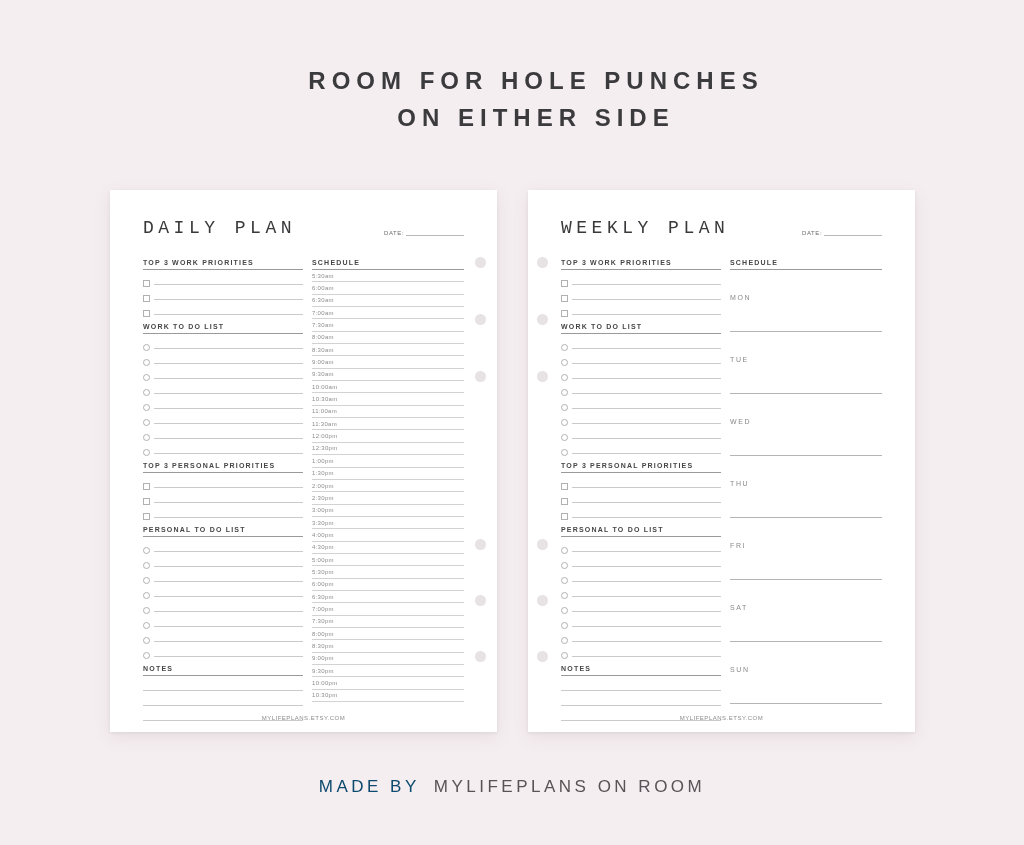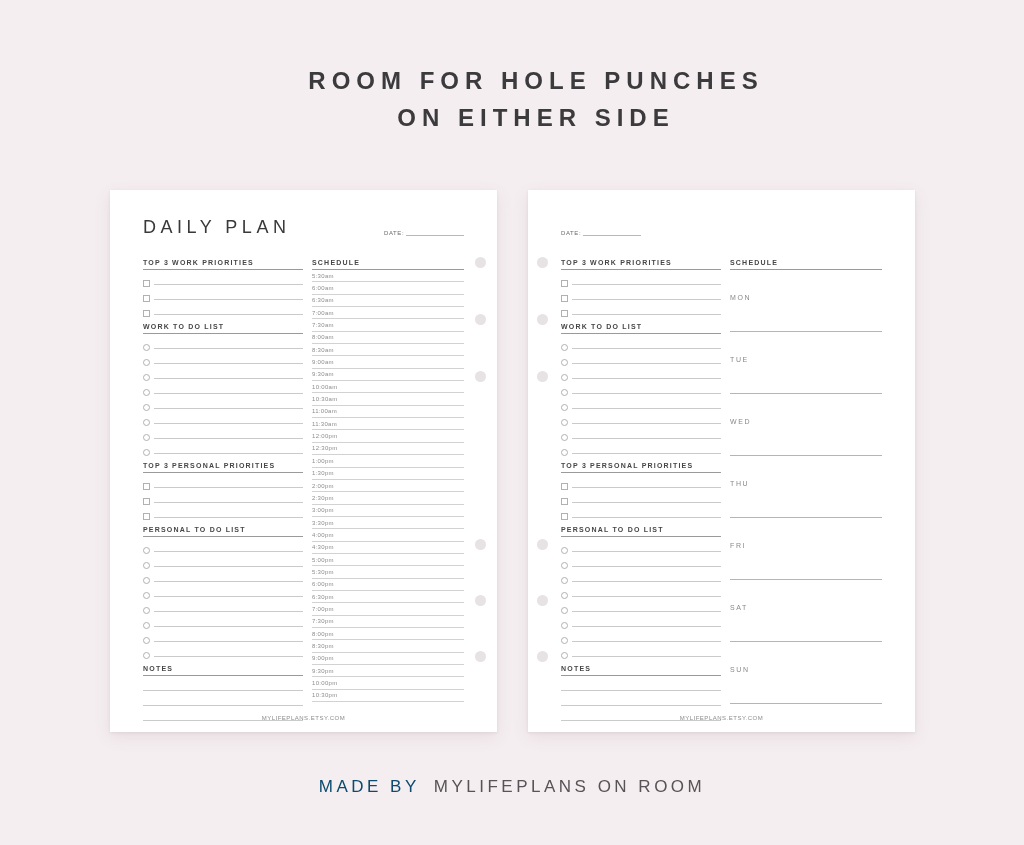--- a/index.html
+++ b/index.html
@@ -32,20 +32,21 @@
   .page.daily  { left: 110px; }
   .page.weekly { left: 528px; }
   .page-inner { position: relative; width: 100%; height: 100%; padding: 26px 33px 0 33px; }
   .page-head { display: flex; justify-content: space-between; align-items: flex-end; height: 22px; }
   .plan-title {
     font-size: 18px;
     font-weight: 400;
     letter-spacing: 4.5px;
     color: #39383a;
     white-space: nowrap;
+    font-family: Liberation Mono, monospace;
   }
   .date-field { display: flex; align-items: flex-end; width: 80px; padding-bottom: 2px; }
   .date-label { font-size: 6px; letter-spacing: 0.6px; color: #6e6c6d; line-height: 6px; }
   .date-line  { flex: 1; border-bottom: 1px solid #b9b7b8; height: 6px; margin-left: 2px; }
   .page-body { display: flex; justify-content: space-between; margin-top: 21px; }
   .col-left  { width: 160px; }
   .col-right { width: 152px; }
   .section + .section { margin-top: 8px; }
   .sec-head {
     font-size: 7px;
@@ -369,20 +370,21 @@
   <div>
       <span class="hole"></span>
       <span class="hole"></span>
       <span class="hole"></span>
       <span class="hole"></span>
       <span class="hole"></span>
       <span class="hole"></span>
     </div>
   <div class="page-inner">
     <div class="page-head">
+      <div class="plan-title">WEEKLY PLAN</div>
       <div class="date-field">
         <span class="date-label">DATE:</span>
         <span class="date-line"></span>
       </div>
     </div>
     <div class="page-body">
       <div class="col-left">
           <div class="section">
             <div class="sec-head">TOP 3 WORK PRIORITIES</div>
             <div class="row">

